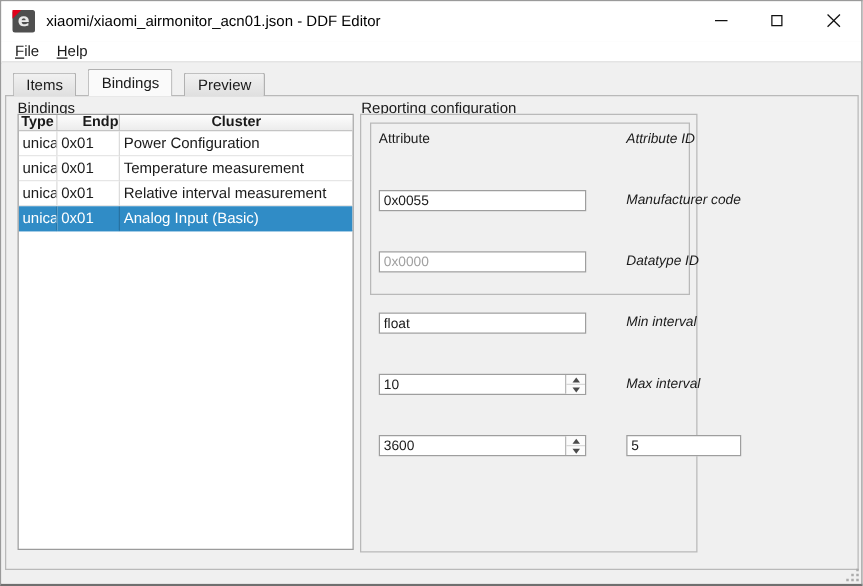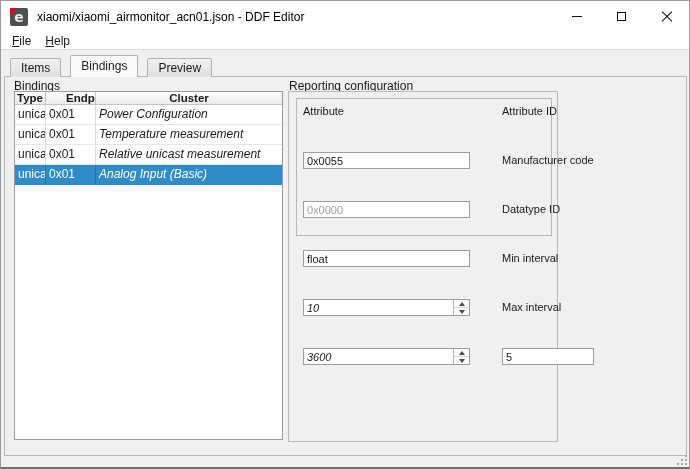--- a/index.html
+++ b/index.html
@@ -86,49 +86,49 @@
   }
   .th:last-child{ border-right:none; }
   .col-type{ width:31px; flex:none; }
   .col-endpoint{ width:50px; flex:none;padding-left:20px; }
   .col-cluster{ flex:1; }
   .trow{ display:flex; height:20px; }
   .td{
     line-height:19px; padding-left:3px; border-right:1px solid #dcdcdc; border-bottom:1px solid #e6e6e6;
     overflow:hidden; white-space:nowrap; font-size:12px;
   }
-  .td:last-child{ border-right:none;font-style:italic; }
+  .td:last-child{ border-right:none; }
   .trow.selected .td{
     background:var(--selection); color:var(--selection-text);
     border-right-color:rgba(0,0,0,0.18); border-bottom-color:var(--selection);
   }
 
   
   .outer-box{
     position:absolute; left:283px; top:14px; width:270px; height:351px;
     border:1px solid #b9b9b9; background:#f0f0f0;
   }
   .inner-box{
     position:absolute; left:7px; top:6px; width:256px; height:138px;
     border:1px solid #b9b9b9; background:#f0f0f0;
   }
   .form{
     display:grid; grid-template-columns:max-content 1fr;
     column-gap:4px; row-gap:2px; padding:4px 6px; align-items:center;gap:32px;
   }
-  .form-label{ font-size:11px; line-height:17px; white-space:nowrap; color:#1a1a1a; }
+  .form-label{ font-size:11px; line-height:17px; white-space:nowrap; color:#1a1a1a;font-style:italic; }
   .static-label{ font-size:11px; line-height:13px; color:#1a1a1a; }
   .field-wrap{ position:relative; height:17px; }
   .field-input{
     width:100%; height:17px; border:1px solid #9e9e9e; background:#ffffff;
     font-family:"Liberation Sans","DejaVu Sans",sans-serif; font-size:11px; padding:0 3px;
     color:#1a1a1a; outline:none;
   }
   .field-input::placeholder{ color:#a0a0a0; opacity:1; }
-  .field-input.spin{ padding-right:19px;font-style:italic; }
+  .field-input.spin{ padding-right:19px; }
   .spin-btns{
     position:absolute; right:1px; top:1px; width:16px; height:15px;
     border-left:1px solid #b9b9b9; display:flex; flex-direction:column; background:#fcfcfc;
   }
   .spin-up,.spin-down{ flex:1; display:flex; align-items:center; justify-content:center; }
   .spin-up{ border-bottom:1px solid #d8d8d8; }
   .arrow-up{ width:0; height:0; border-left:3px solid transparent; border-right:3px solid transparent; border-bottom:4px solid #4a4a4a; }
   .arrow-down{ width:0; height:0; border-left:3px solid transparent; border-right:3px solid transparent; border-top:4px solid #4a4a4a; }
 
   
@@ -192,21 +192,21 @@
               <div class="td col-cluster">Power Configuration</div>
             </div>
             <div class="trow">
               <div class="td col-type">unicast</div>
               <div class="td col-endpoint">0x01</div>
               <div class="td col-cluster">Temperature measurement</div>
             </div>
             <div class="trow">
               <div class="td col-type">unicast</div>
               <div class="td col-endpoint">0x01</div>
-              <div class="td col-cluster">Relative unicast measurement</div>
+              <div class="td col-cluster">Relative interval measurement</div>
             </div>
             <div class="trow selected">
               <div class="td col-type">unicast</div>
               <div class="td col-endpoint">0x01</div>
               <div class="td col-cluster">Analog Input (Basic)</div>
             </div>
           </div>
       </div>
 
       <div class="group-label reporting-label">Reporting configuration</div>

